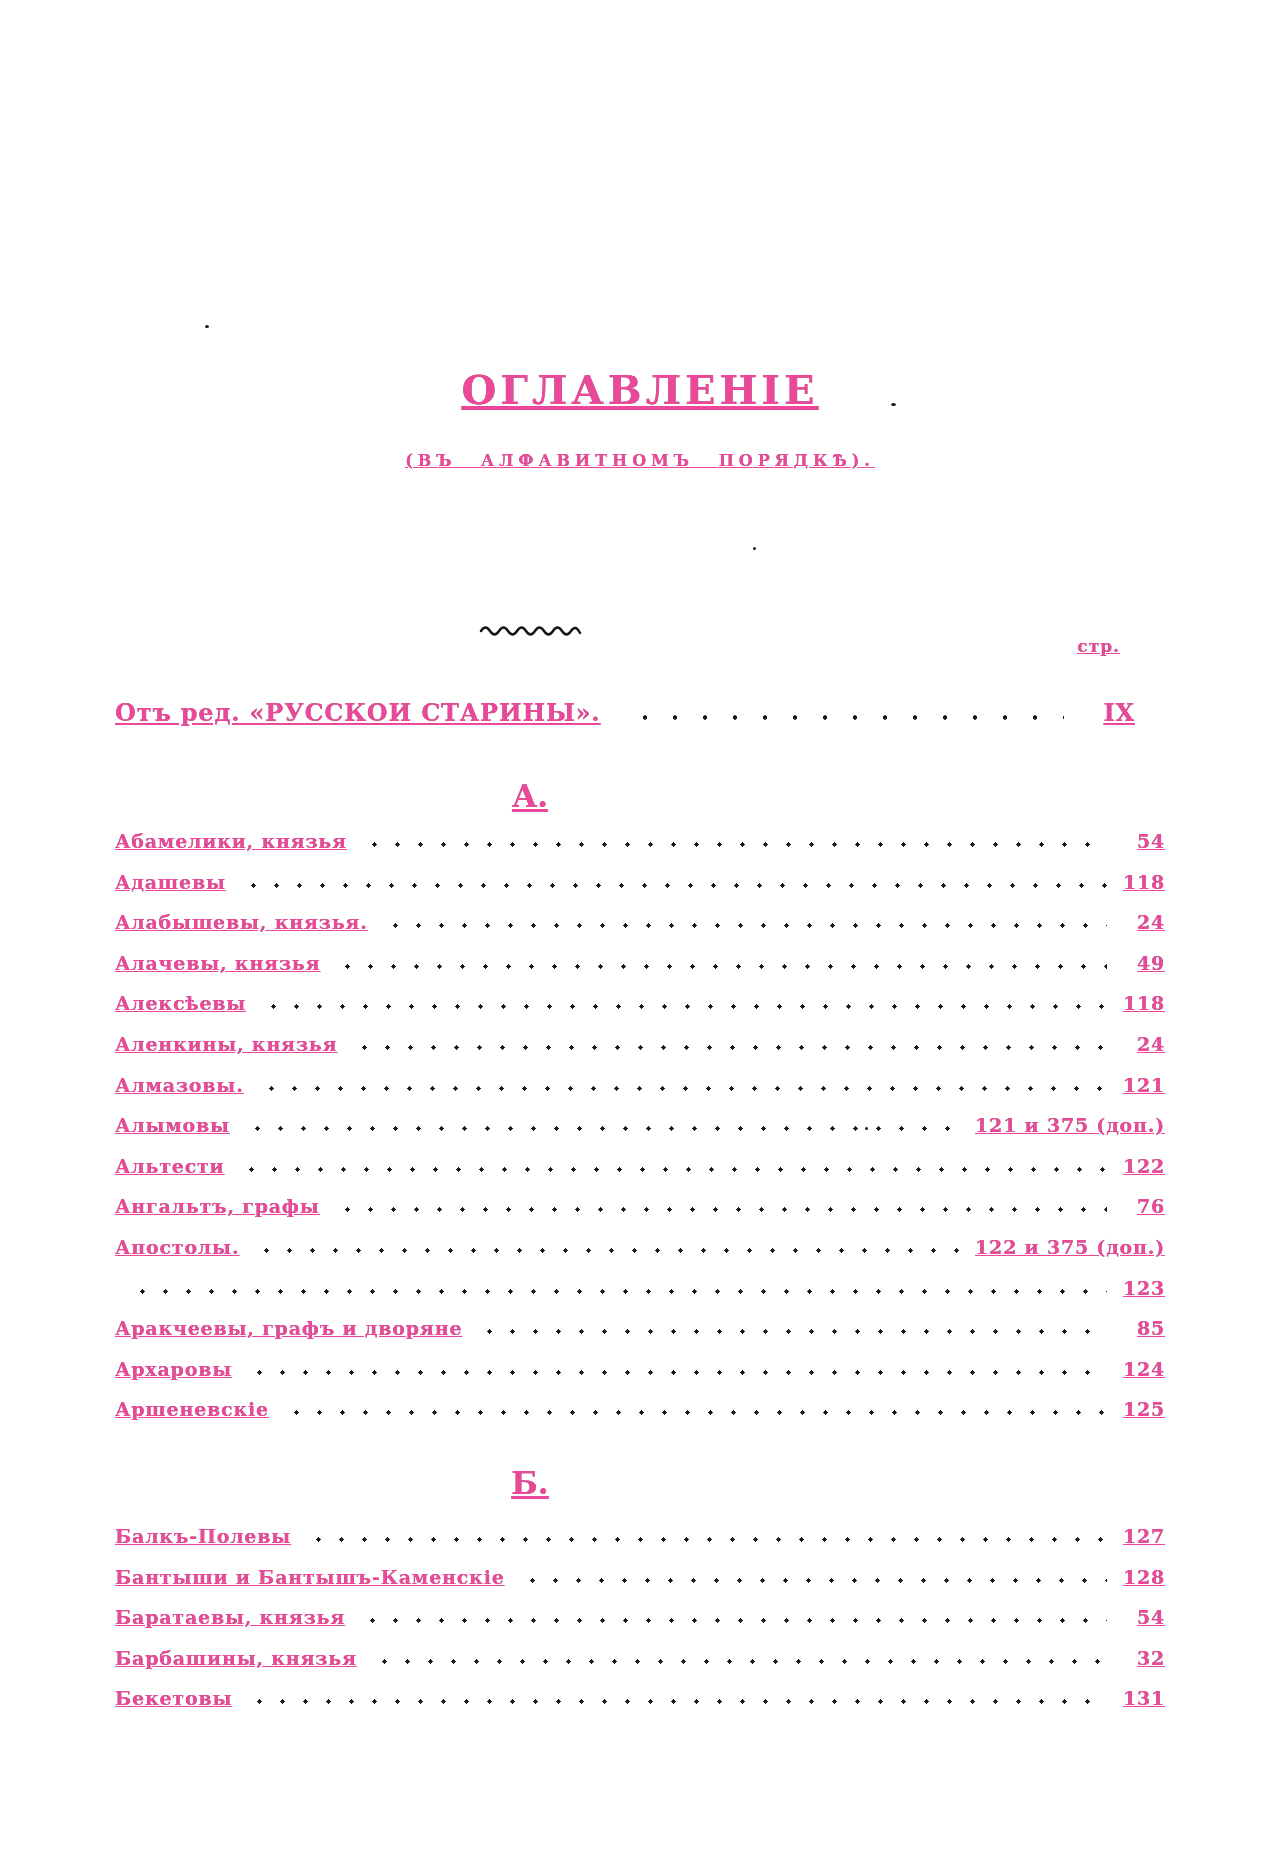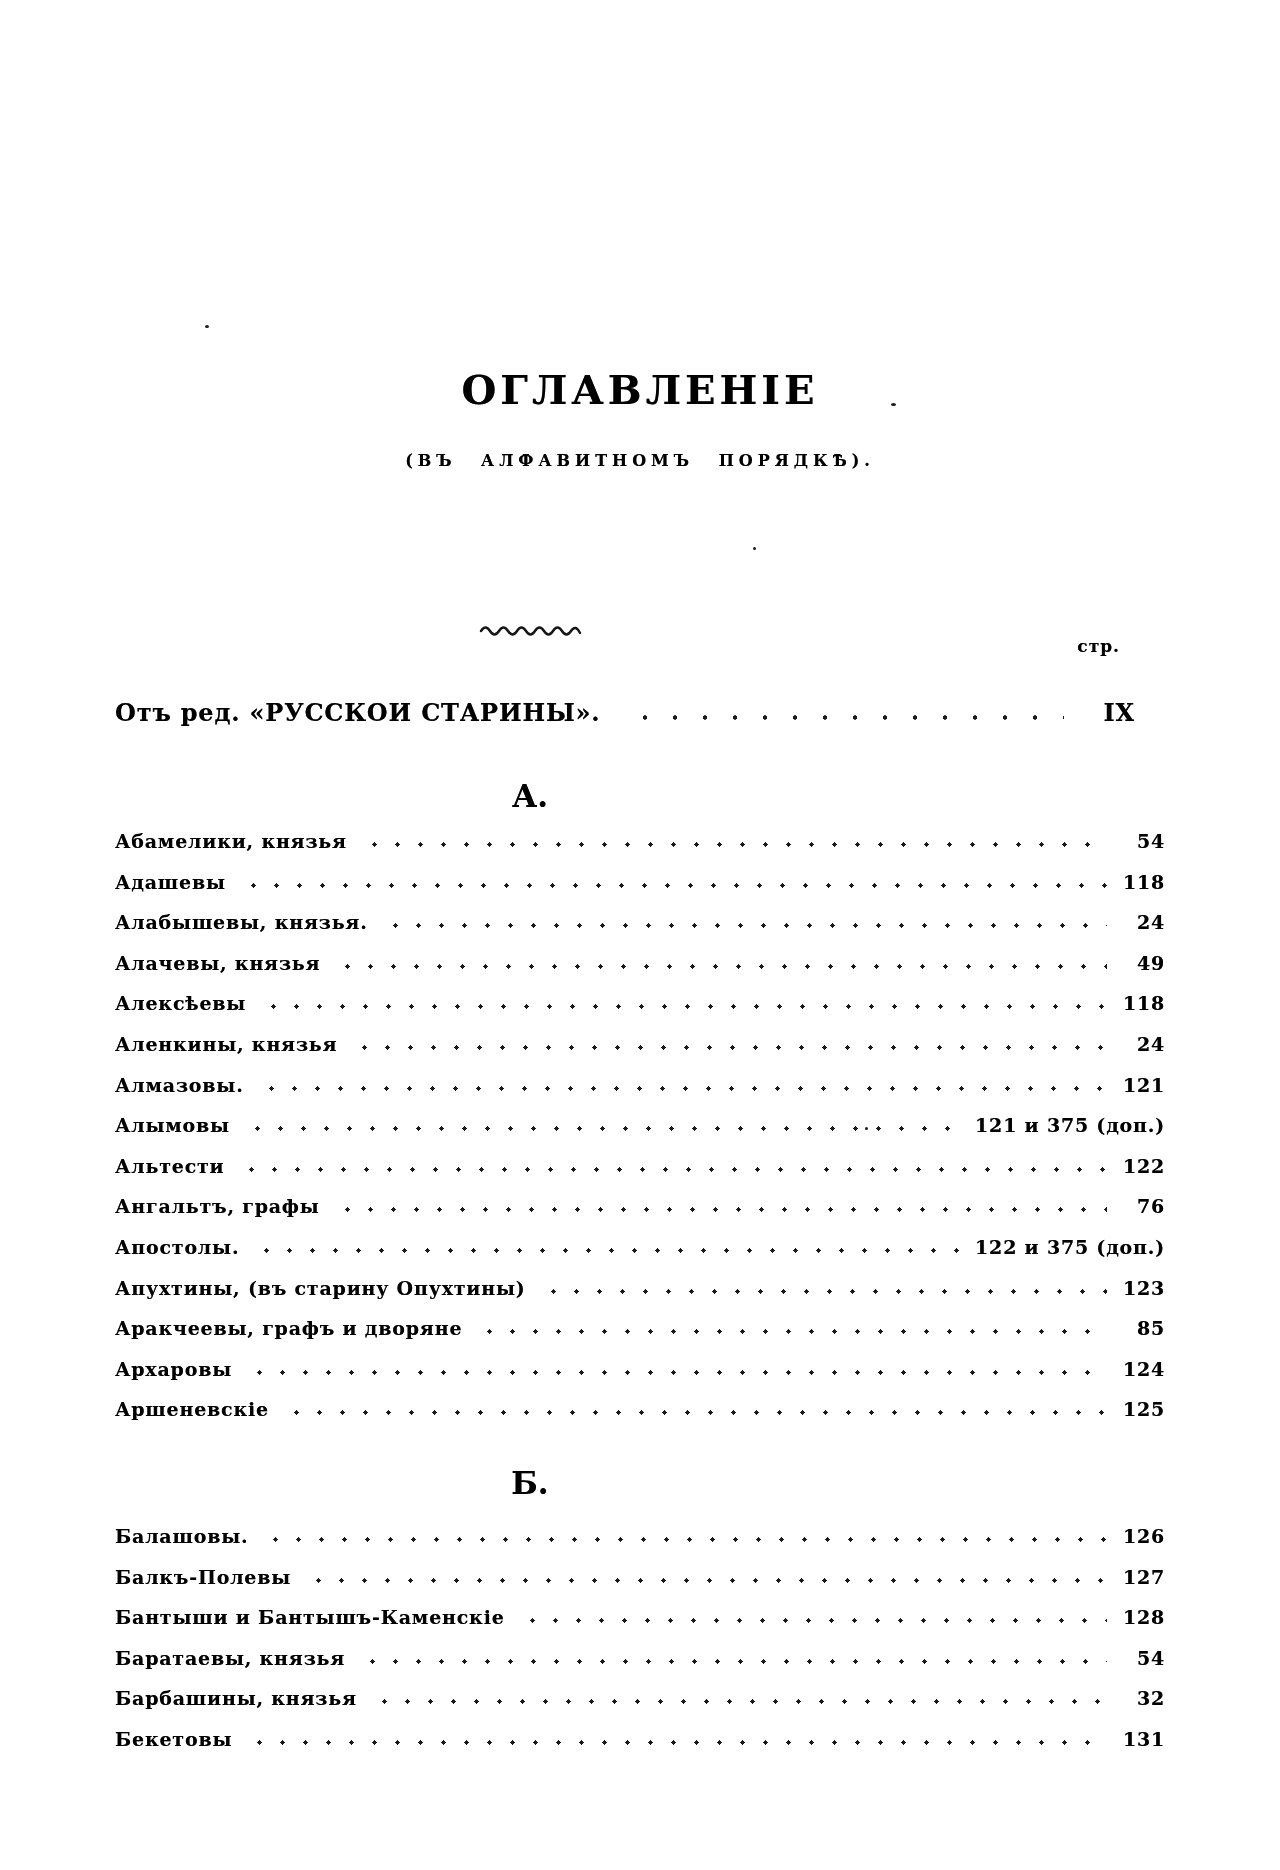--- a/index.html
+++ b/index.html
@@ -12,22 +12,23 @@
     width: 1280px;
     height: 1870px;
     margin: 0 auto;
     background: #ffffff;
     overflow: hidden;
     color: #121210;
     font-family: "DejaVu Serif", "Liberation Serif", serif;
     font-weight: 700;
   }
   .ink {
-    color: #000000;
+    color: #ec4899;
     text-shadow: 0 0 0.5px rgba(10,10,10,0.55);
+    text-decoration: underline;
   }
   .content {
     position: absolute;
     left: 115px;
     right: 115px;
     top: 0;
   }
   .doc-title {
     margin: 368px 0 0 0;
     text-align: center;
@@ -204,21 +205,20 @@
     <span class="entry-page ink">76</span>
   </div>
 
   <div class="toc-row">
     <span class="entry-name ink">Апостолы.</span>
     <span class="leader"></span>
     <span class="entry-page ink">122 и 375 (доп.)</span>
   </div>
 
   <div class="toc-row">
-    <span class="entry-name ink">Апухтины, (въ старину Опухтины)</span>
     <span class="leader"></span>
     <span class="entry-page ink">123</span>
   </div>
 
   <div class="toc-row">
     <span class="entry-name ink">Аракчеевы, графъ и дворяне</span>
     <span class="leader"></span>
     <span class="entry-page ink">85</span>
   </div>
 
@@ -232,25 +232,20 @@
     <span class="entry-name ink">Аршеневскіе</span>
     <span class="leader"></span>
     <span class="entry-page ink">125</span>
   </div>
 </div>
   </section>
 
   <section class="toc-section">
     <h2 class="section-letter ink">Б.</h2>
     <div class="rows">
-  <div class="toc-row">
-    <span class="entry-name ink">Балашовы.</span>
-    <span class="leader"></span>
-    <span class="entry-page ink">126</span>
-  </div>
 
   <div class="toc-row">
     <span class="entry-name ink">Балкъ-Полевы</span>
     <span class="leader"></span>
     <span class="entry-page ink">127</span>
   </div>
 
   <div class="toc-row">
     <span class="entry-name ink">Бантыши и Бантышъ-Каменскіе</span>
     <span class="leader"></span>

